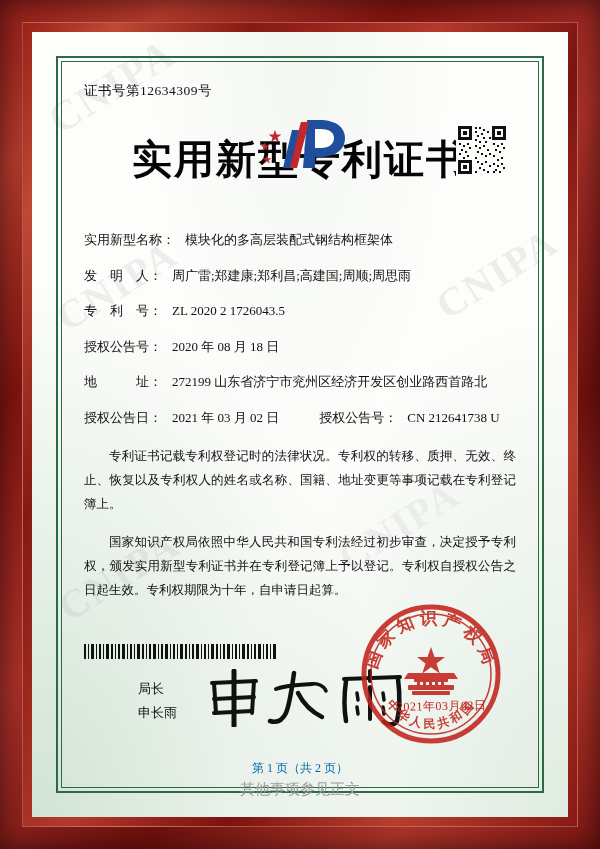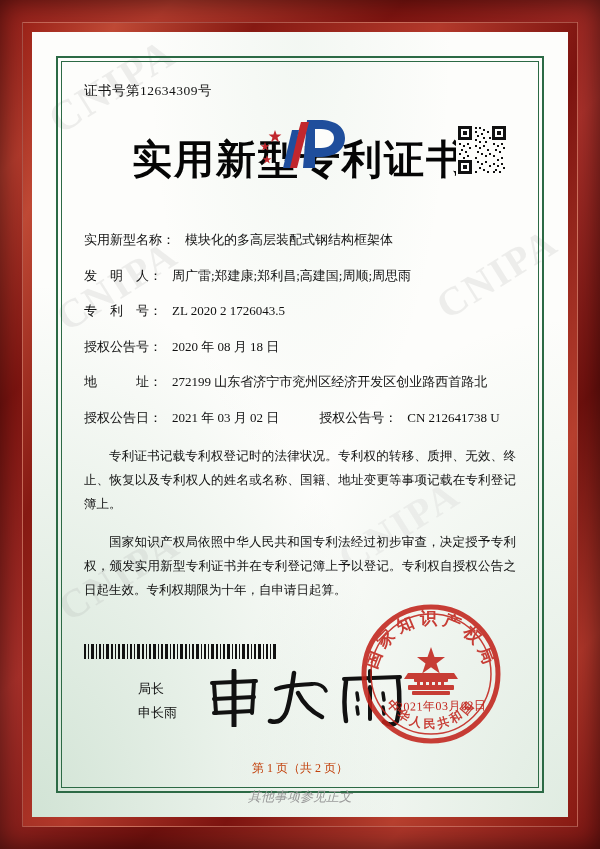--- a/index.html
+++ b/index.html
@@ -225,32 +225,31 @@
     transform: rotate(-1deg);
   }
 
   .page-no {
     position: absolute;
     left: 0;
     right: 0;
     bottom: 0;
     text-align: center;
     font-size: 12px;
-    color: #c2410c;
+    color: #0369a1;
   }
 
   .footer-note {
     position: absolute;
     left: 0;
     right: 0;
-    bottom: 11px;
+    bottom: 18px;
     text-align: center;
-    font-size: 13px;
+    font-size: 15px;
     color: #9a9a9a;
-    font-style: italic;
   }
 </style>
 </head>
 <body>
 
 <div class="certificate">
   <div class="inner-red">
     <div class="page">
 
       <div class="wash"></div>

